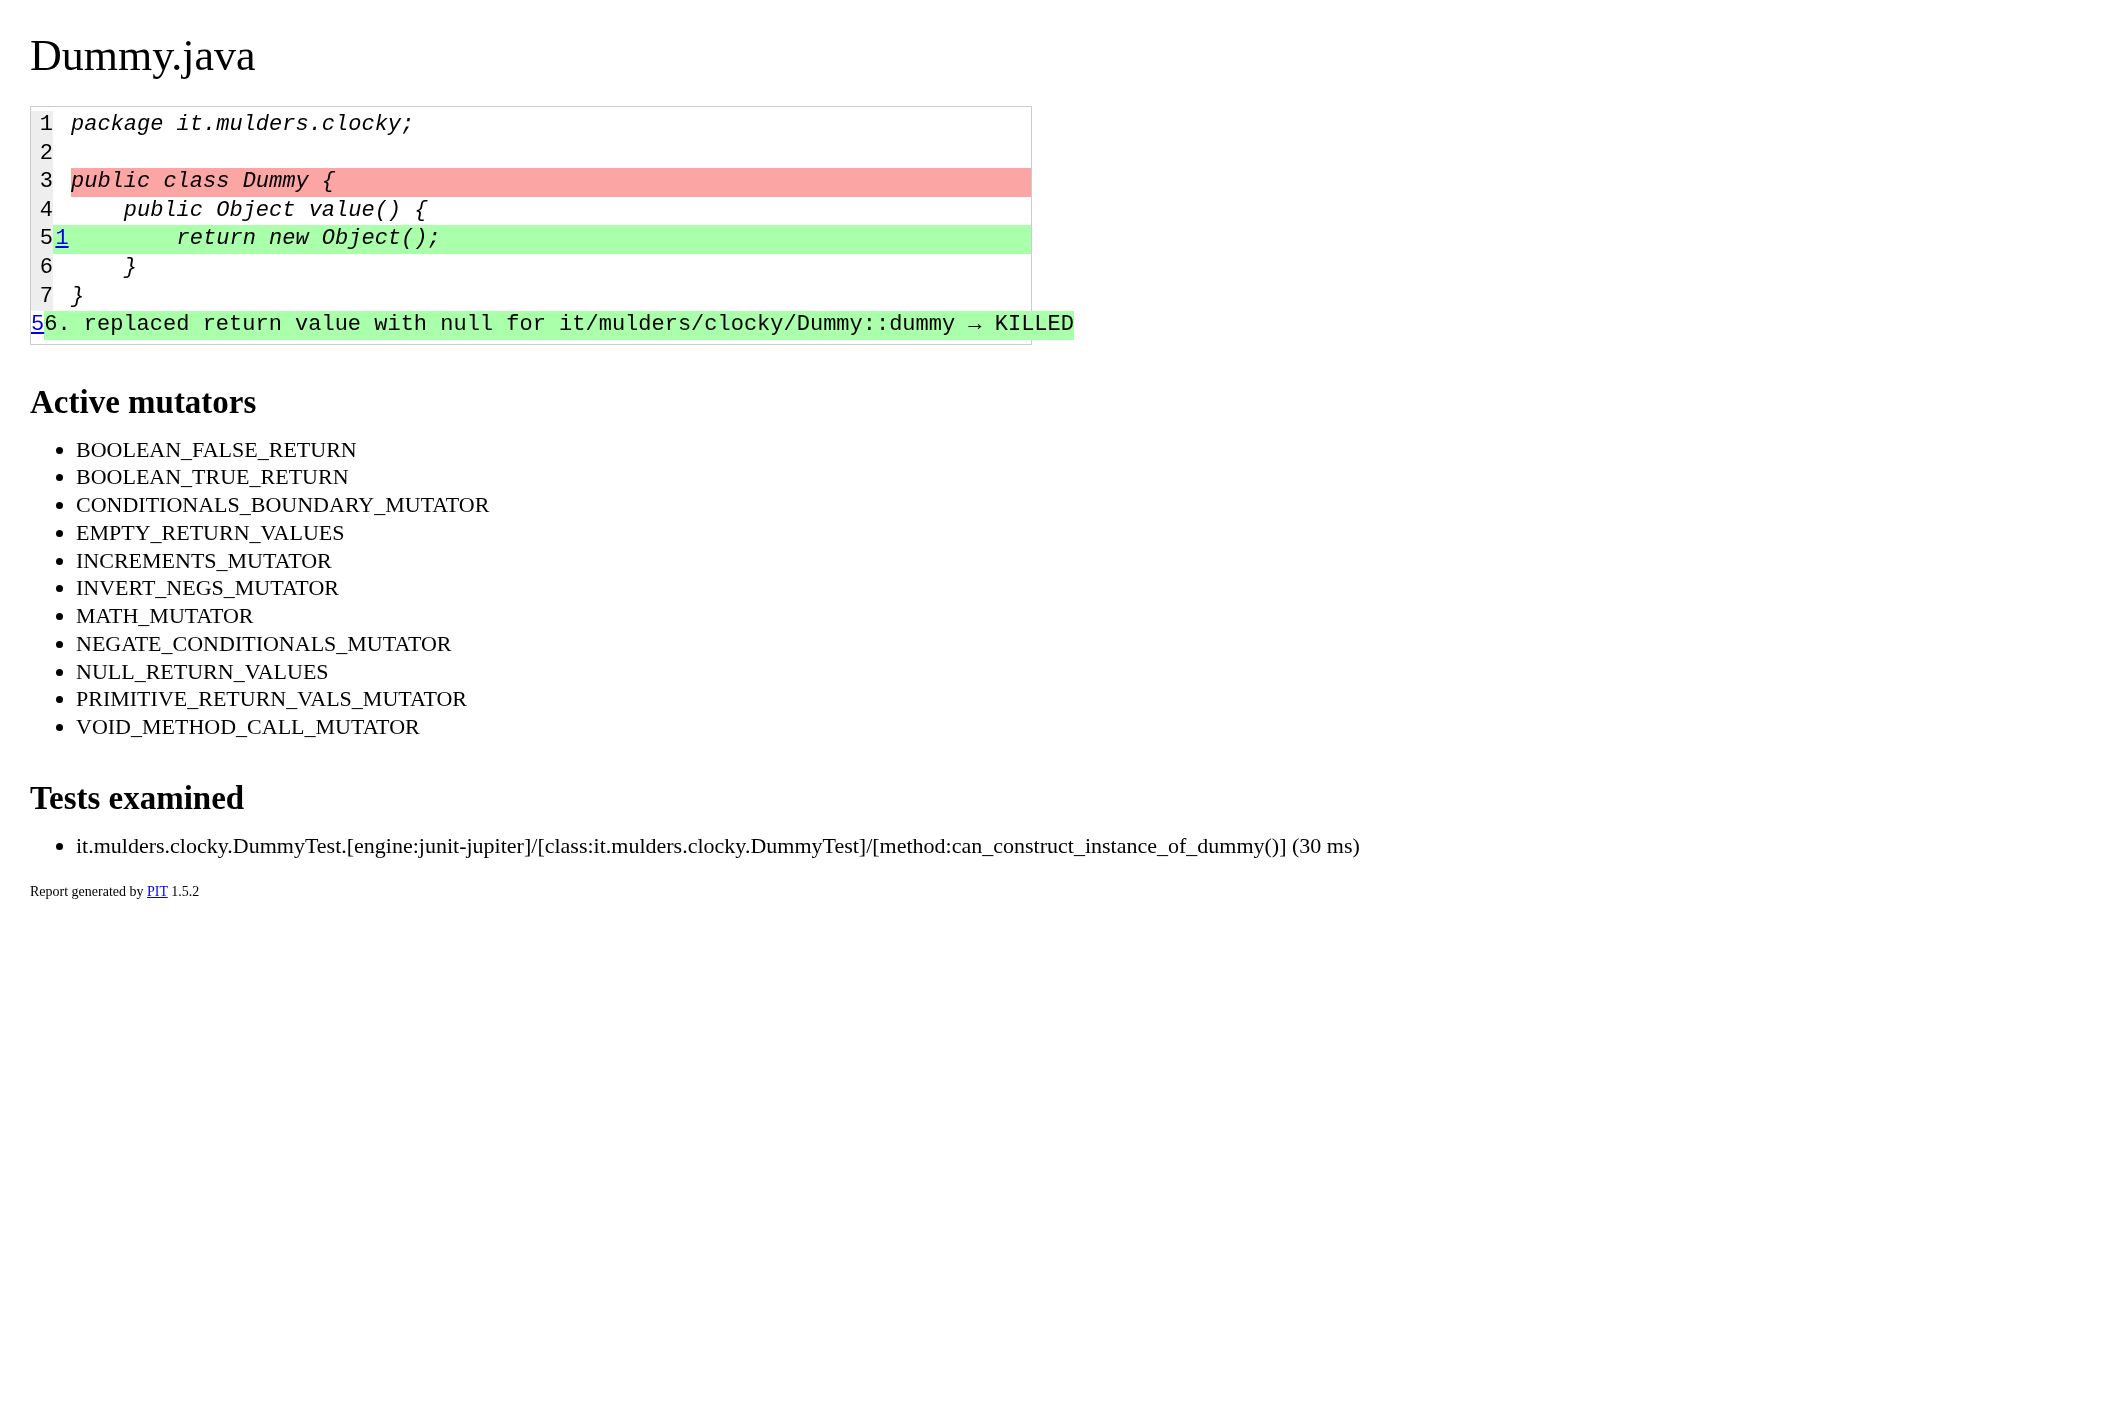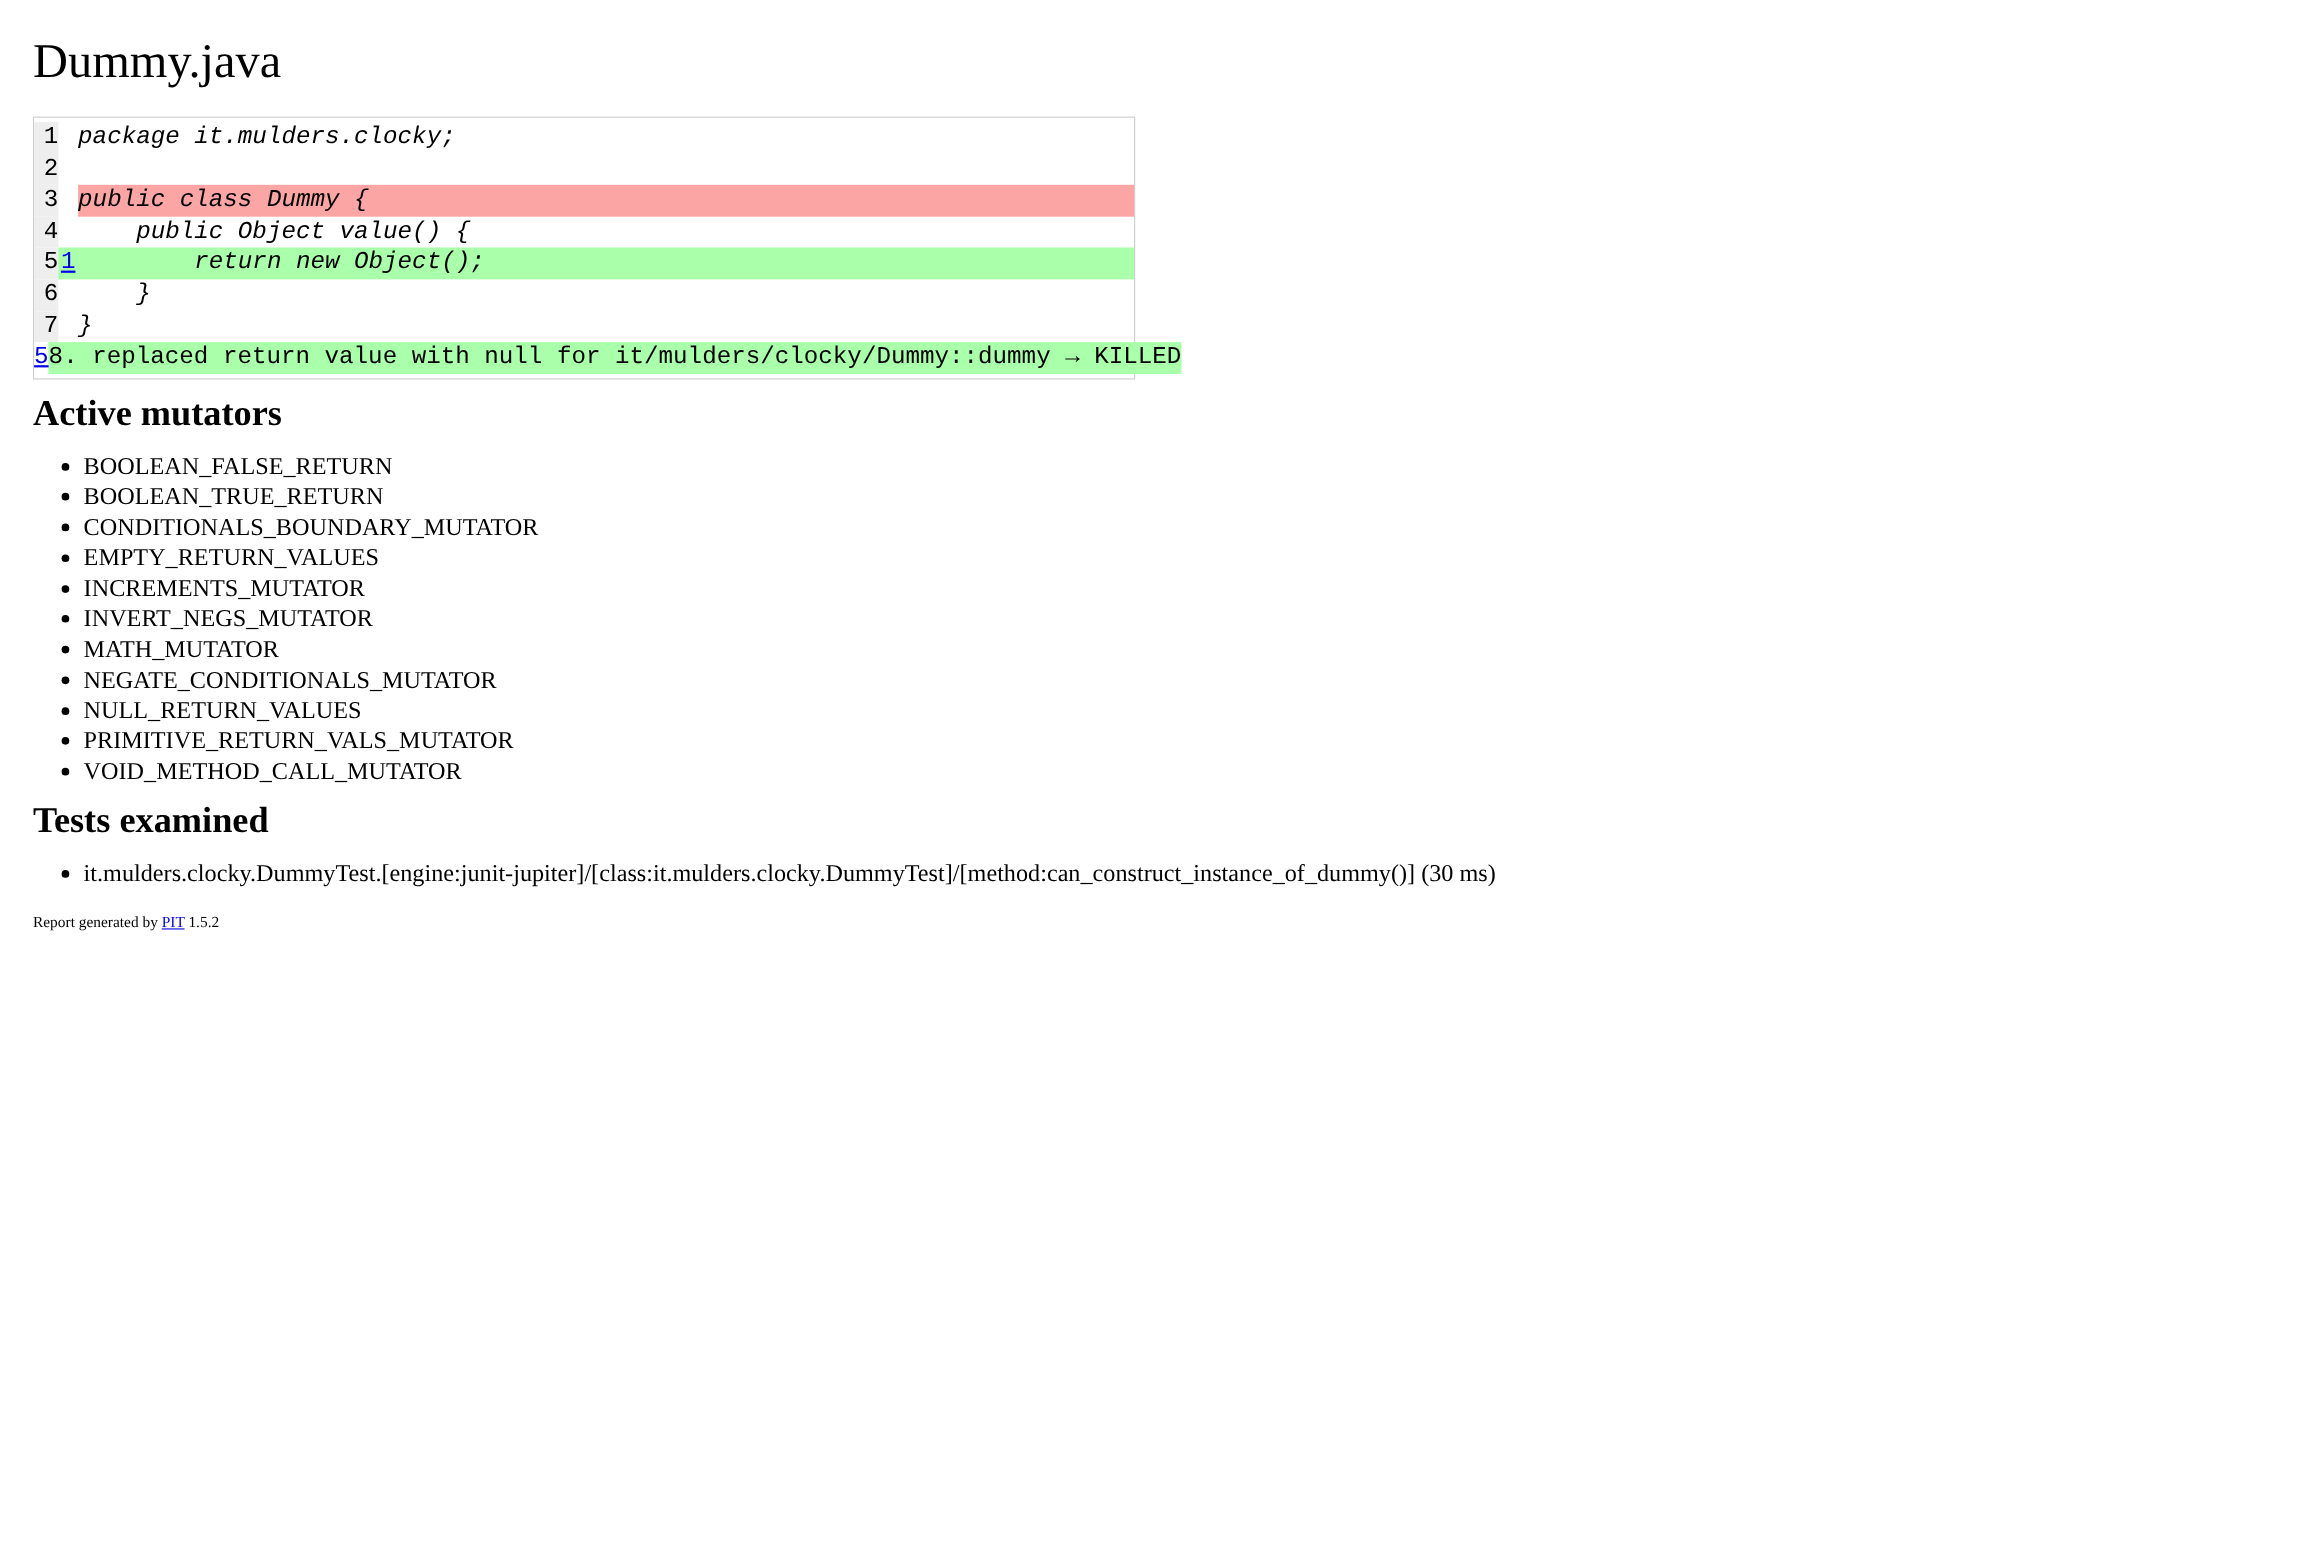--- a/index.html
+++ b/index.html
@@ -11,21 +11,21 @@
       font-size: 22px;
     }
     h1 {
       font-size: 44px;
       font-weight: normal;
       margin: 10px 0 25px 0;
     }
     h2 {
       font-size: 33px;
       font-weight: bold;
-      margin: 13px 0 15px 0;
+      margin: 39px 0 15px 0;
     }
     .src-wrap {
       border: 1px solid #ccc;
       padding: 4px 0;
       width: 1000px;
     }
     table.src {
       border-collapse: collapse;
       width: 100%;
       font-family: "Courier New", Courier, monospace;
@@ -137,21 +137,21 @@
           <td class="cov "></td>
           <td class="code ">}</td>
         </tr>
       </tbody>
   </table>
   <table class="mut">
     <tbody id="mut-body">
         <tr>
           <td class="mut-ln"><a href="#">5</a></td>
           <td class="mut-gap"></td>
-          <td class="mut-desc killed">8. replaced return value with null for it/mulders/clocky/Dummy::dummy → KILLED</td>
+          <td class="mut-desc killed">6. replaced return value with null for it/mulders/clocky/Dummy::dummy → KILLED</td>
         </tr>
       </tbody>
   </table>
 </div>
 
 <h2>Active mutators</h2>
 <ul id="mutators-list">
     <li>BOOLEAN_FALSE_RETURN</li>
     <li>BOOLEAN_TRUE_RETURN</li>
     <li>CONDITIONALS_BOUNDARY_MUTATOR</li>

